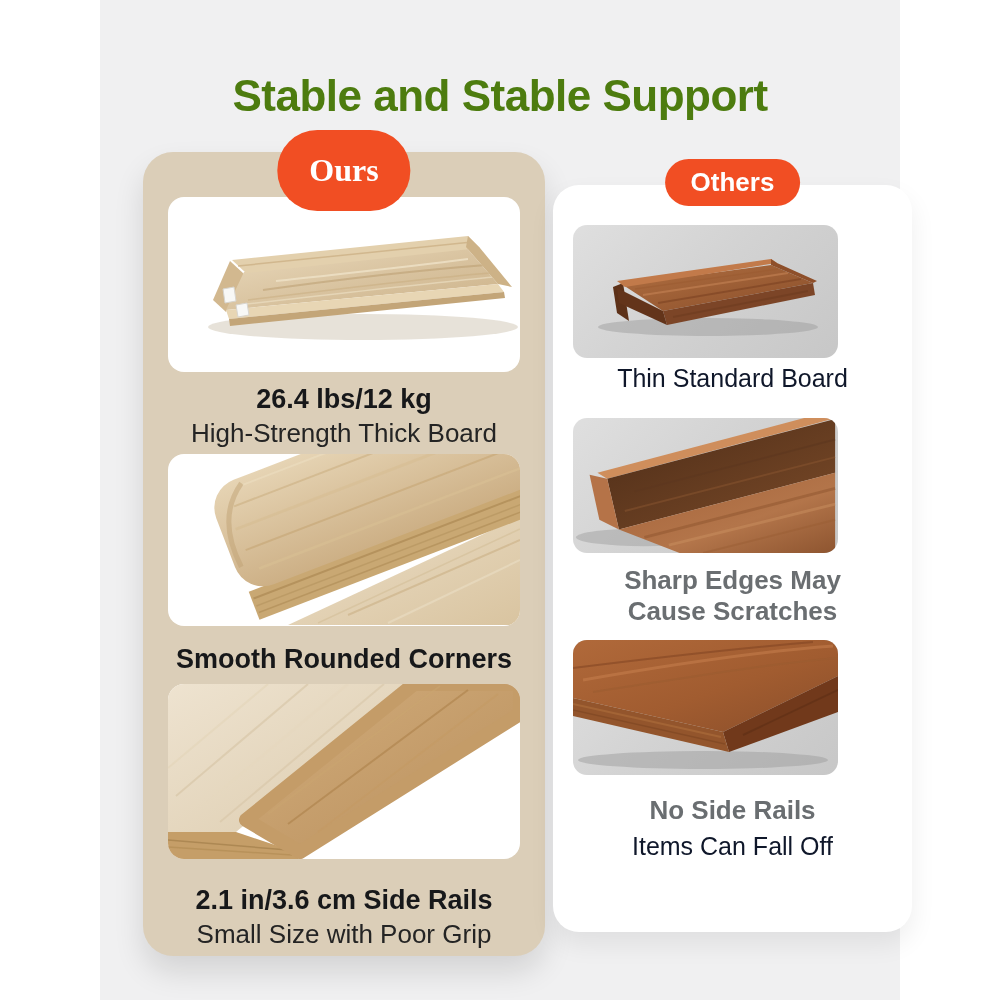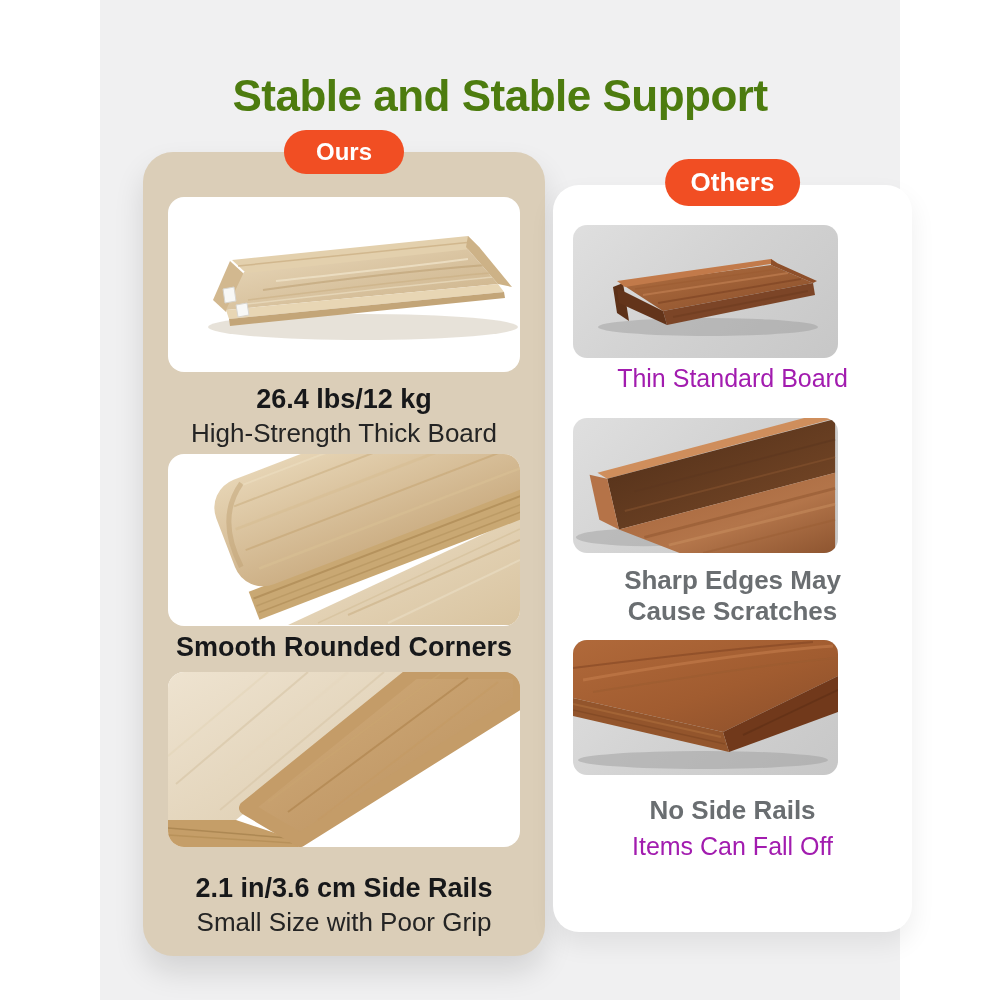--- a/index.html
+++ b/index.html
@@ -15,39 +15,39 @@
               box-shadow:0 16px 30px rgba(0,0,0,0.12);
               box-sizing:border-box;padding:45px 25px 0;}
   .others-panel{position:absolute;left:553px;top:185px;width:359px;height:747px;
               background:#ffffff;border-radius:26px;
               box-shadow:0 12px 26px rgba(0,0,0,0.07);
               box-sizing:border-box;padding:40px 20px 0;}
 
   .badge{position:absolute;left:50%;transform:translateX(-50%);
          background:var(--accent,#f14e23);color:#fff;font-weight:bold;
          border-radius:40px;white-space:nowrap;text-align:center;}
-  .badge-ours{top:-22px;font-size:24px;padding:8px 32px;}
+  .badge-ours{top:-22px;font-size:32px;padding:22px 32px;font-family:Liberation Serif, serif;}
   .badge-others{top:-26px;font-size:26px;padding:8px 26px;}
 
   .photo-card{border-radius:16px;overflow:hidden;}
   .photo-card svg{display:block;width:100%;height:100%;}
   .ours-card{width:352px;background:#ffffff;}
   .others-card{width:265px;border-radius:14px;
                background:linear-gradient(135deg,#dfdfdf 0%,#d3d3d3 45%,#c7c7c7 100%);}
   .h175{height:175px}.h172{height:172px}.h133{height:133px}.h135{height:135px}
 
   .item-title{text-align:center;font-weight:bold;line-height:31px;}
   .item-sub{text-align:center;line-height:30px;}
   .ours-panel .item-title{font-size:27px;color:var(--ours-text,#17181a);margin-top:12px;}
   .ours-panel .item-sub{font-size:26px;color:#242424;margin-top:3px;}
   .others-panel .item-title{font-size:26px;color:var(--others-text,#6a6e71);margin-top:20px;}
-  .others-panel .item-sub{font-size:25px;color:#a21caf;margin-top:5px;}
+  .others-panel .item-sub{font-size:25px;color:#0f172a;margin-top:5px;}
 
   .ours-panel .card2{margin-top:6px;}
-  .ours-panel .title2{margin-top:6px;}
+  .ours-panel .title2{margin-top:18px;}
   .ours-panel .card3{margin-top:9px;}
   .ours-panel .title3{margin-top:26px;}
   .others-panel .card2{margin-top:25px;}
   .others-panel .title2{margin-top:12px;max-width:250px;margin-left:auto;margin-right:auto;}
   .others-panel .card3{margin-top:13px;}
 </style>
 </head>
 <body>
 
 <div class="stage">

